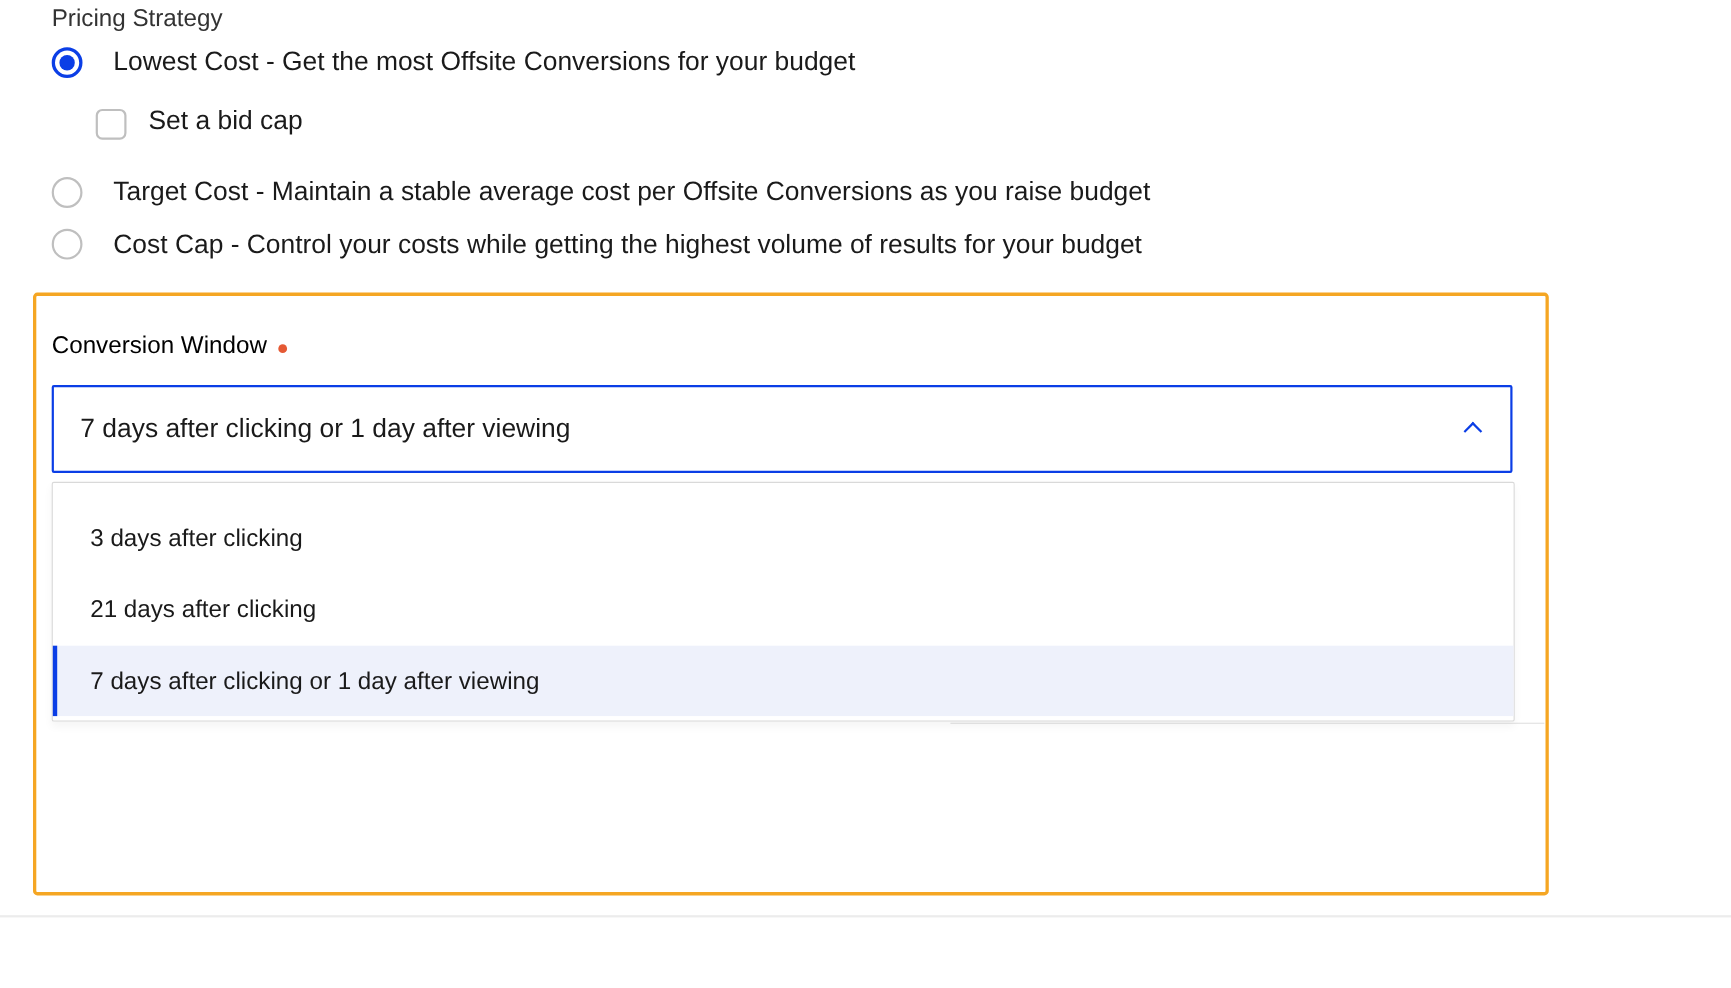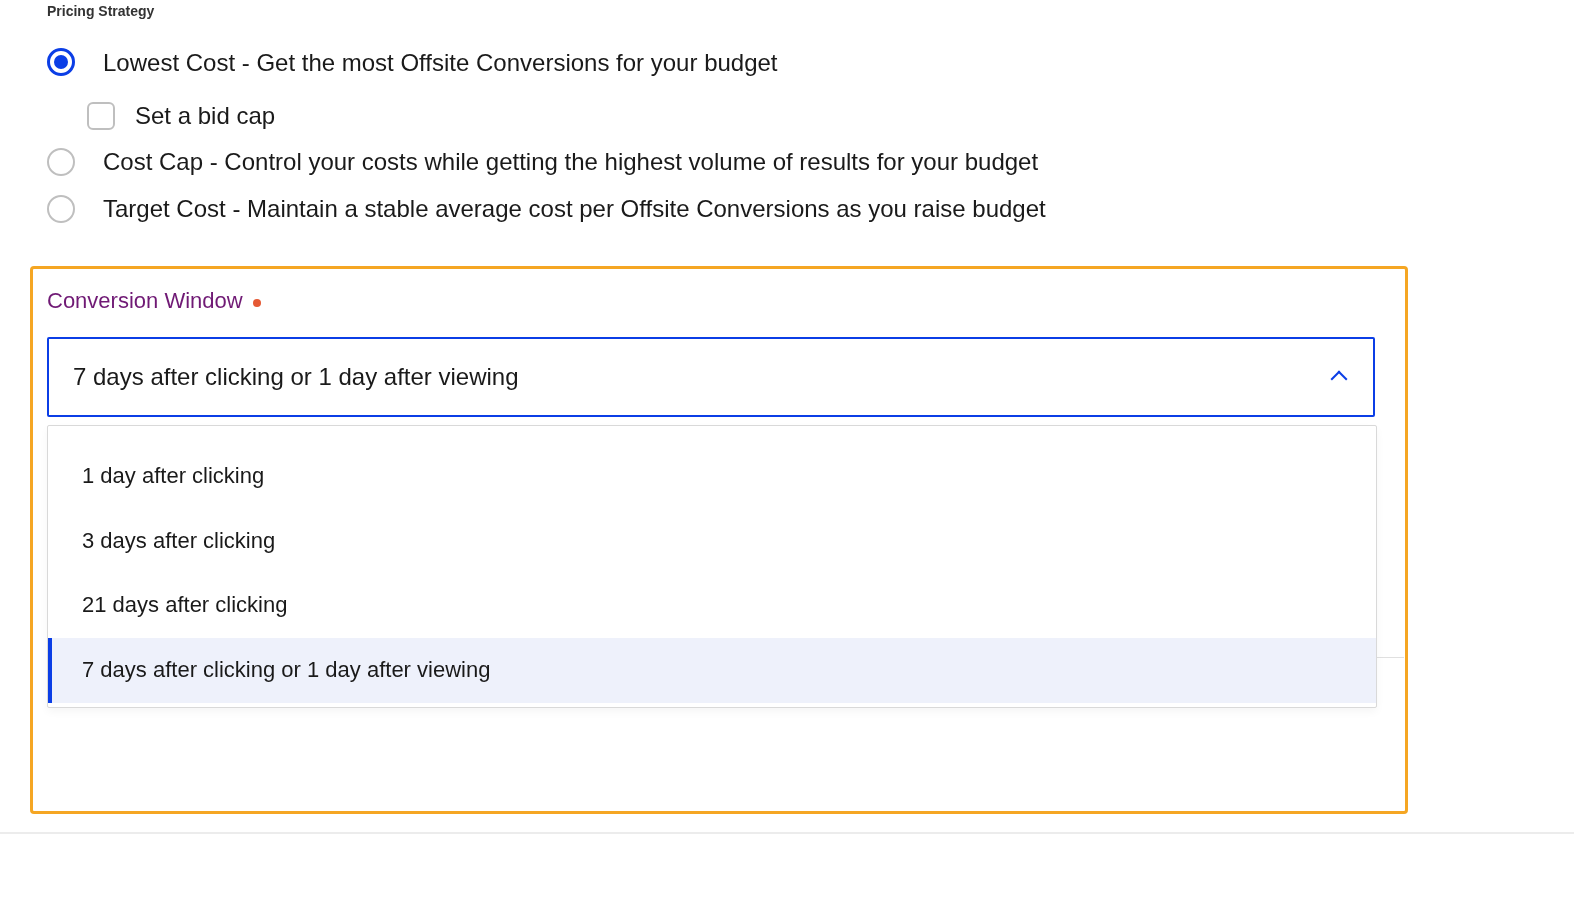--- a/index.html
+++ b/index.html
@@ -12,25 +12,25 @@
     font-size: 22px;
     line-height: 1.4;
   }
   .content {
     padding: 0 47px;
     position: relative;
   }
 
   
   .section-title {
-    font-size: 14px;
+    font-size: 22px;
     color: #333;
     margin-top: 2px;
-    margin-bottom: 24px;
-    font-weight: 700;
+    margin-bottom: 7px;
+    font-weight: 400;
   }
 
   .radio-row {
     display: flex;
     align-items: center;
     gap: 28px;
     margin-bottom: 18px;
   }
   .radio-row:last-of-type { margin-bottom: 0; }
 
@@ -55,25 +55,25 @@
     border-radius: 50%;
     background: #0b3ee6;
   }
   .radio-label {
     font-size: 24px;
     color: #1a1a1a;
   }
 
   .checkbox-row {
     display: flex;
-    align-items: center;
+    align-items: flex-end;
     gap: 20px;
     margin-left: 40px;
     margin-top: 20px;
-    margin-bottom: 12px;
+    margin-bottom: 31px;
   }
   .checkbox-shape {
     width: 28px;
     height: 28px;
     border-radius: 6px;
     border: 2.5px solid #bfbfbf;
     flex-shrink: 0;
     cursor: pointer;
   }
   .checkbox-label { font-size: 24px; color: #1a1a1a; }
@@ -95,21 +95,21 @@
 
   .conversion-section {
     margin-top: 60px;
   }
   .conv-title-row {
     display: flex;
     align-items: center;
     gap: 10px;
     margin-bottom: 20px;
   }
-  .conv-title { font-size: 22px; color: #701a75; }
+  .conv-title { font-size: 22px; color: #000000; }
   .dot {
     display: inline-block;
     width: 8px;
     height: 8px;
     border-radius: 50%;
     background: #e55934;
     margin-top: 4px;
   }
 
   .select-box {
@@ -204,44 +204,43 @@
     </div>
 
     <div class="checkbox-row">
       <div class="checkbox-shape"></div>
       <div class="checkbox-label">Set a bid cap</div>
     </div>
 
     <div class="radio-group-bottom">
       <div class="radio-row">
         <div class="radio-outer"></div>
-        <div class="radio-label">Cost Cap - Control your costs while getting the highest volume of results for your budget</div>
+        <div class="radio-label">Target Cost - Maintain a stable average cost per Offsite Conversions as you raise budget</div>
       </div>
       <div class="radio-row">
         <div class="radio-outer"></div>
-        <div class="radio-label">Target Cost - Maintain a stable average cost per Offsite Conversions as you raise budget</div>
+        <div class="radio-label">Cost Cap - Control your costs while getting the highest volume of results for your budget</div>
       </div>
     </div>
   </div>
 
   <div class="highlight-box"></div>
 
   <div class="conversion-section">
     <div class="conv-title-row">
       <span class="conv-title">Conversion Window</span>
       <span class="dot"></span>
     </div>
 
     <div class="select-box">
       <span class="select-value">7 days after clicking or 1 day after viewing</span>
       <span class="chevron-up"></span>
     </div>
 
     <div class="dropdown">
-      <div class="option">1 day after clicking</div>
       <div class="option">3 days after clicking</div>
       <div class="option">21 days after clicking</div>
       <div class="option selected">7 days after clicking or 1 day after viewing</div>
     </div>
 
     <div class="partial-row" style="visibility:hidden;">
       <div class="radio-outer"></div>
       <span>Run ads on a Schedule</span>
     </div>
   </div>

